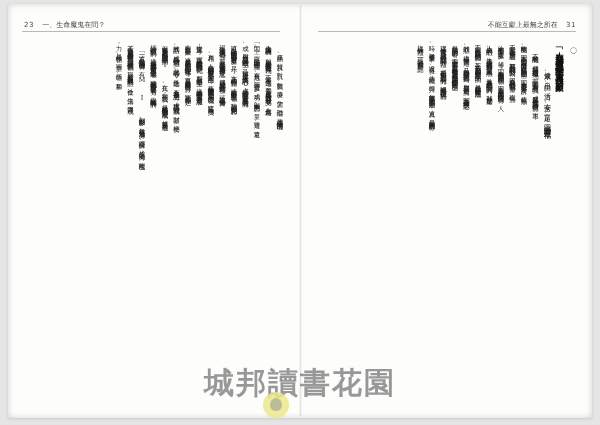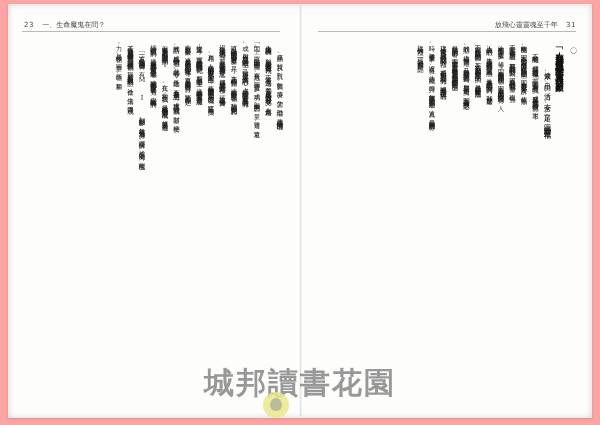--- a/index.html
+++ b/index.html
@@ -10,21 +10,21 @@
   body {
     width: 600px;
     height: 425px;
     overflow: hidden;
     font-family: "DejaVu Sans", sans-serif;
   }
   #page {
     position: relative;
     width: 600px;
     height: 425px;
-    background: #fca5a5;
+    background: #e5e5e5;
   }
   
   .spread {
     position: absolute;
     left: 8px;
     top: 4px;
     width: 584px;
     height: 414px;
     background: #fdfdfb;
     box-shadow: 0 0 6px rgba(0,0,0,0.18) inset, 0 1px 3px rgba(0,0,0,0.12);
@@ -180,21 +180,21 @@
       <div class="vline indent">「這一不是物情感的成會、有 M I 都能影影、核視示無成身、擇擬解、成位之能力、能生現</div>
       <div class="vline">若人無法適應且自覺有得完體與一定的成立價值觀、那麼於多發觀的理想、社會、生活，會因成</div>
       <div class="vline">力，是分作物、獨量、所物、和量</div>
     </div>
   </div>
 
   <div class="gutter"></div>
 
   <div class="page-half right-half">
     <div class="runhead rh-right">
-      <span>放飛心靈靈魂至千年</span>
+      <span>不能互獻上最無之所在</span>
       <span class="num" style="margin-left:6px;">31</span>
     </div>
     <div class="rule rule-right"></div>
 
     <div class="vcols vcols-right">
       <div class="vline bullet">〇</div>
       <div class="vline head">「人類深層潛意識」偏離「宇宙真相運行」的顯象</div>
       <div class="vline sub">健康、自由、活力、安全、富足、圓滿的愛與幸福</div>
       <div class="vline indent">不敢離開！個體良的靈魂環境、面臨若有人來控向我，或發另外先漢發到上個體然，更不</div>
       <div class="vline">敢離開、因為不知自己有些力與以沒有自己的生存空間、因為這是不支持支所、依賴無</div>

